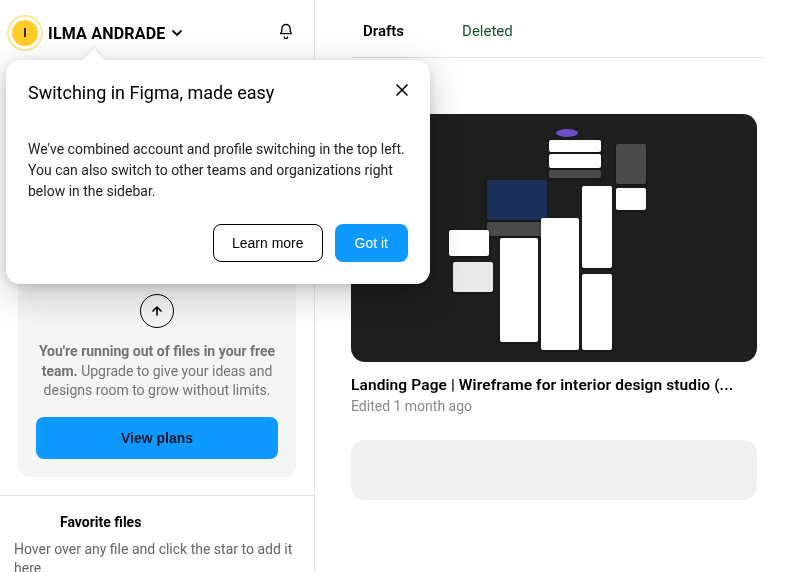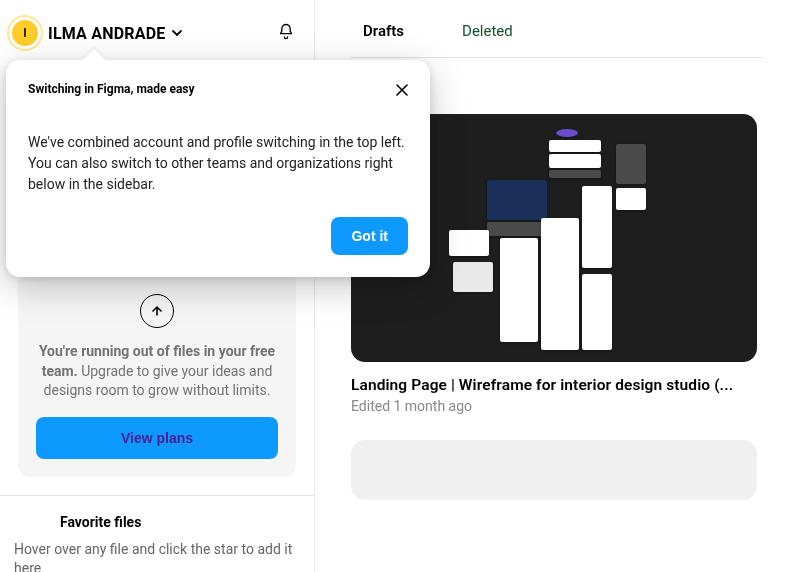--- a/index.html
+++ b/index.html
@@ -61,21 +61,21 @@
       margin-bottom: 14px;
     }
     .upgrade-text { font-size: 14px; line-height: 1.4; color: #737373; }
     .upgrade-bold { font-weight: 700; }
     .view-plans-btn {
       margin-top: 16px;
       width: 100%;
       background: #0D99FF;
       border: none;
       border-radius: 8px;
-      color: #4c1d95;
+      color: #0f172a;
       font-weight: 600;
       font-size: 14px;
       padding: 13px 0;
       cursor: pointer;
     }
 
     .fav-section {
       border-top: 1px solid #e6e6e6;
       padding: 18px 14px 0;
     }
@@ -127,31 +127,31 @@
     }
     .popover::before {
       content: '';
       position: absolute;
       top: -8px; left: 80px;
       width: 16px; height: 16px;
       background: #fff;
       transform: rotate(45deg);
       box-shadow: -2px -2px 3px rgba(0,0,0,.05);
     }
-    .popover-title { font-weight: 700; font-size: 12px; }
+    .popover-title { font-weight: 400; font-size: 18px; }
     .close-btn { position: absolute; top: 18px; right: 16px; background: none; border: none; cursor: pointer; padding:4px;}
     .popover-body { margin-top: 36px; font-size: 14px; line-height: 1.5; color: #222;}
     .popover-actions { display: flex; justify-content: flex-end; gap: 12px; margin-top: 22px;}
     .btn-secondary {
       background: #fff; border: 1.5px solid #000; border-radius: 8px;
       padding: 10px 18px; font-weight: 500; font-size: 14px; cursor: pointer;
     }
     .btn-primary {
       background: #0D99FF; border: none; border-radius: 8px;
-      padding: 11px 20px; font-weight: 700; font-size: 14px; color:#fff; cursor: pointer;
+      padding: 11px 20px; font-weight: 400; font-size: 14px; color:#fff; cursor: pointer;
     }
   </style>
 </head>
 <body>
 
 <div class="app">
 
   <aside class="sidebar">
     <div class="header">
       <div class="avatar-wrap">
@@ -226,15 +226,16 @@
 
 <div class="popover">
   <div class="popover-title">Switching in Figma, made easy</div>
   <button class="close-btn">
     <svg width="16" height="16" viewBox="0 0 16 16">
       <path d="M3 3l10 10M13 3L3 13" stroke="#000" stroke-width="1.6" stroke-linecap="round"></path>
     </svg>
   </button>
   <div class="popover-body">We've combined account and profile switching in the top left. You can also switch to other teams and organizations right below in the sidebar.</div>
   <div class="popover-actions">
+    <button class="btn-secondary">Learn more</button>
     <button class="btn-primary">Got it</button>
   </div>
 </div>
 
 </body></html>

